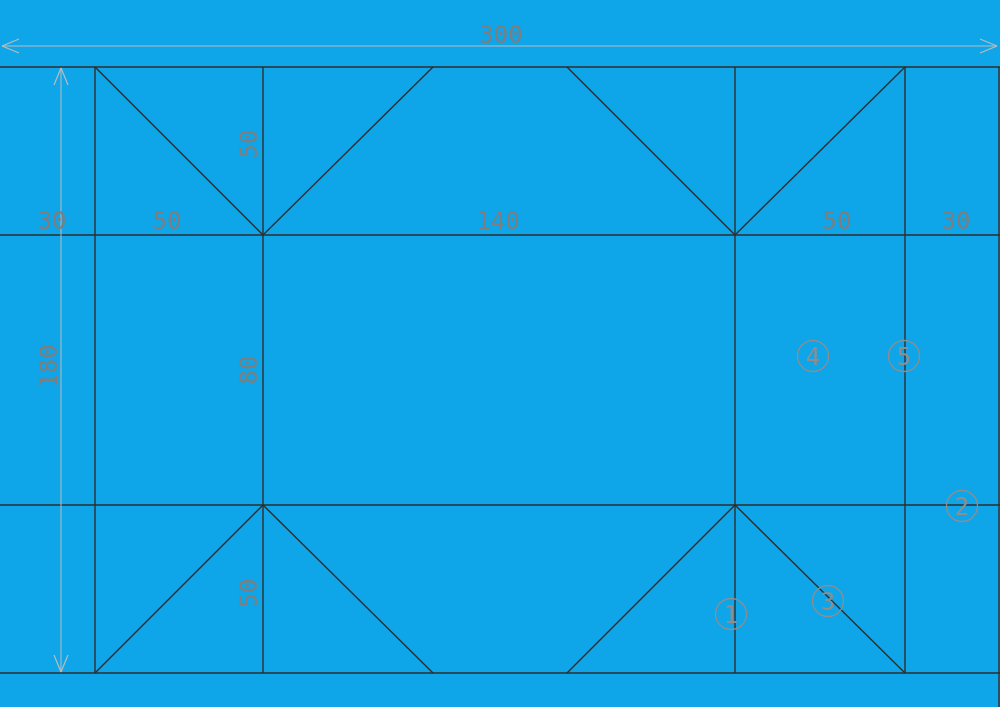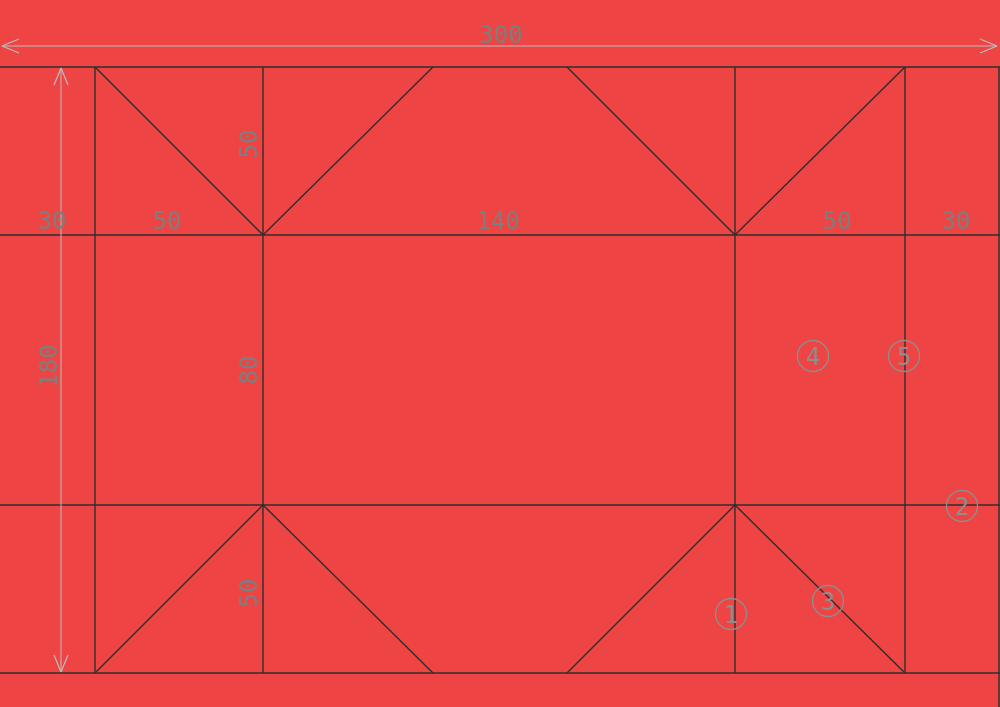--- a/index.html
+++ b/index.html
@@ -4,21 +4,21 @@
 <style>
   html, body {
     margin: 0;
     padding: 0;
     background: #ffffff;
   }
   .canvas {
     position: relative;
     width: 1000px;
     height: 707px;
-    background: #ef4444;
+    background: #0ea5e9;
     overflow: hidden;
     font-family: "DejaVu Sans Mono", monospace;
   }
   svg text {
     font-family: "DejaVu Sans Mono", monospace;
   }
 </style>
 </head>
 <body>
 

